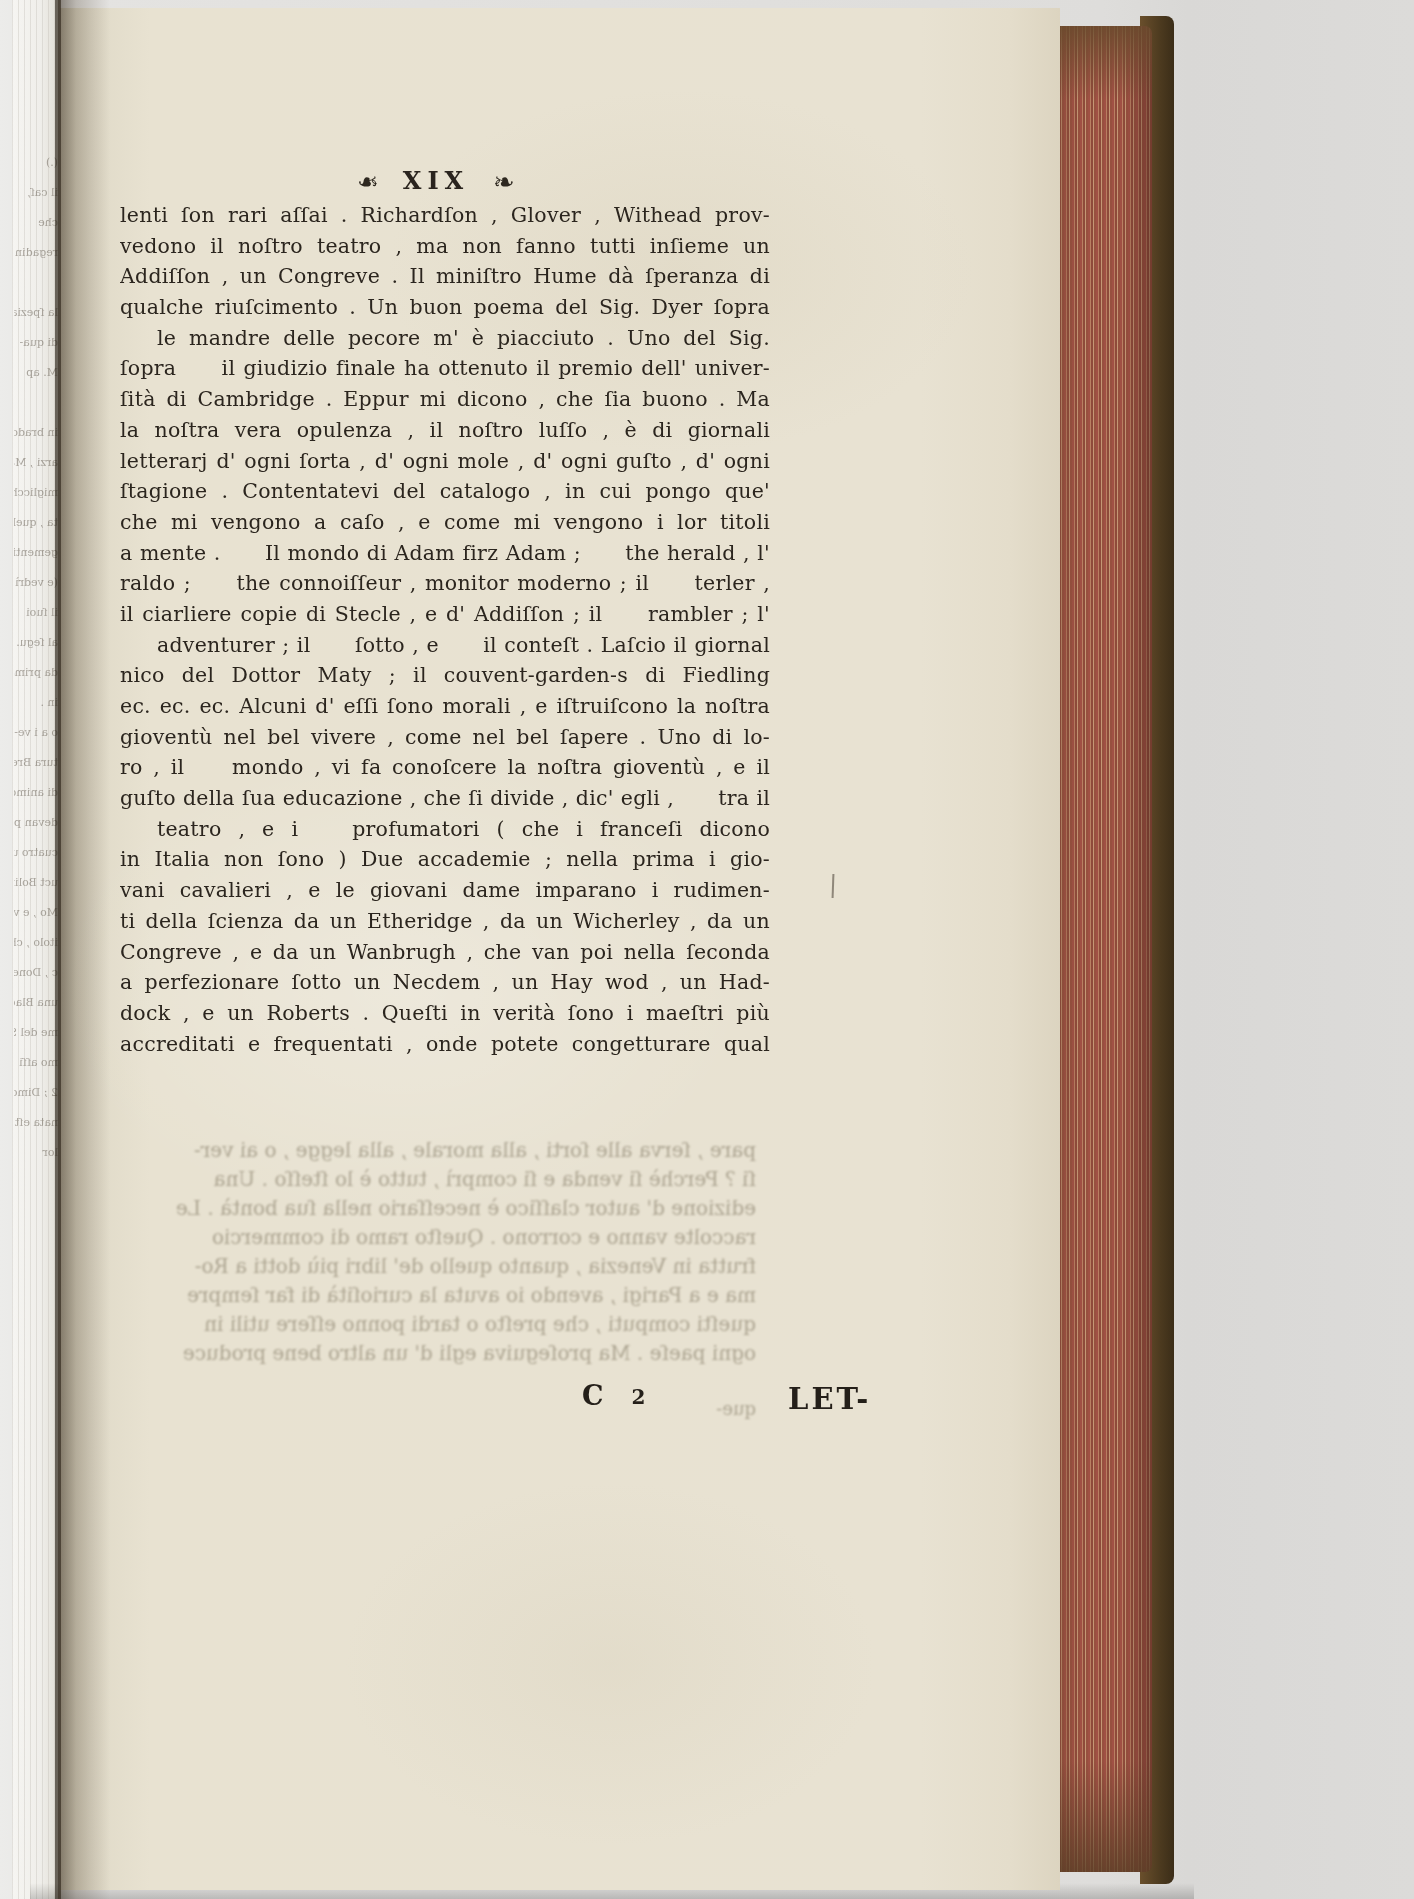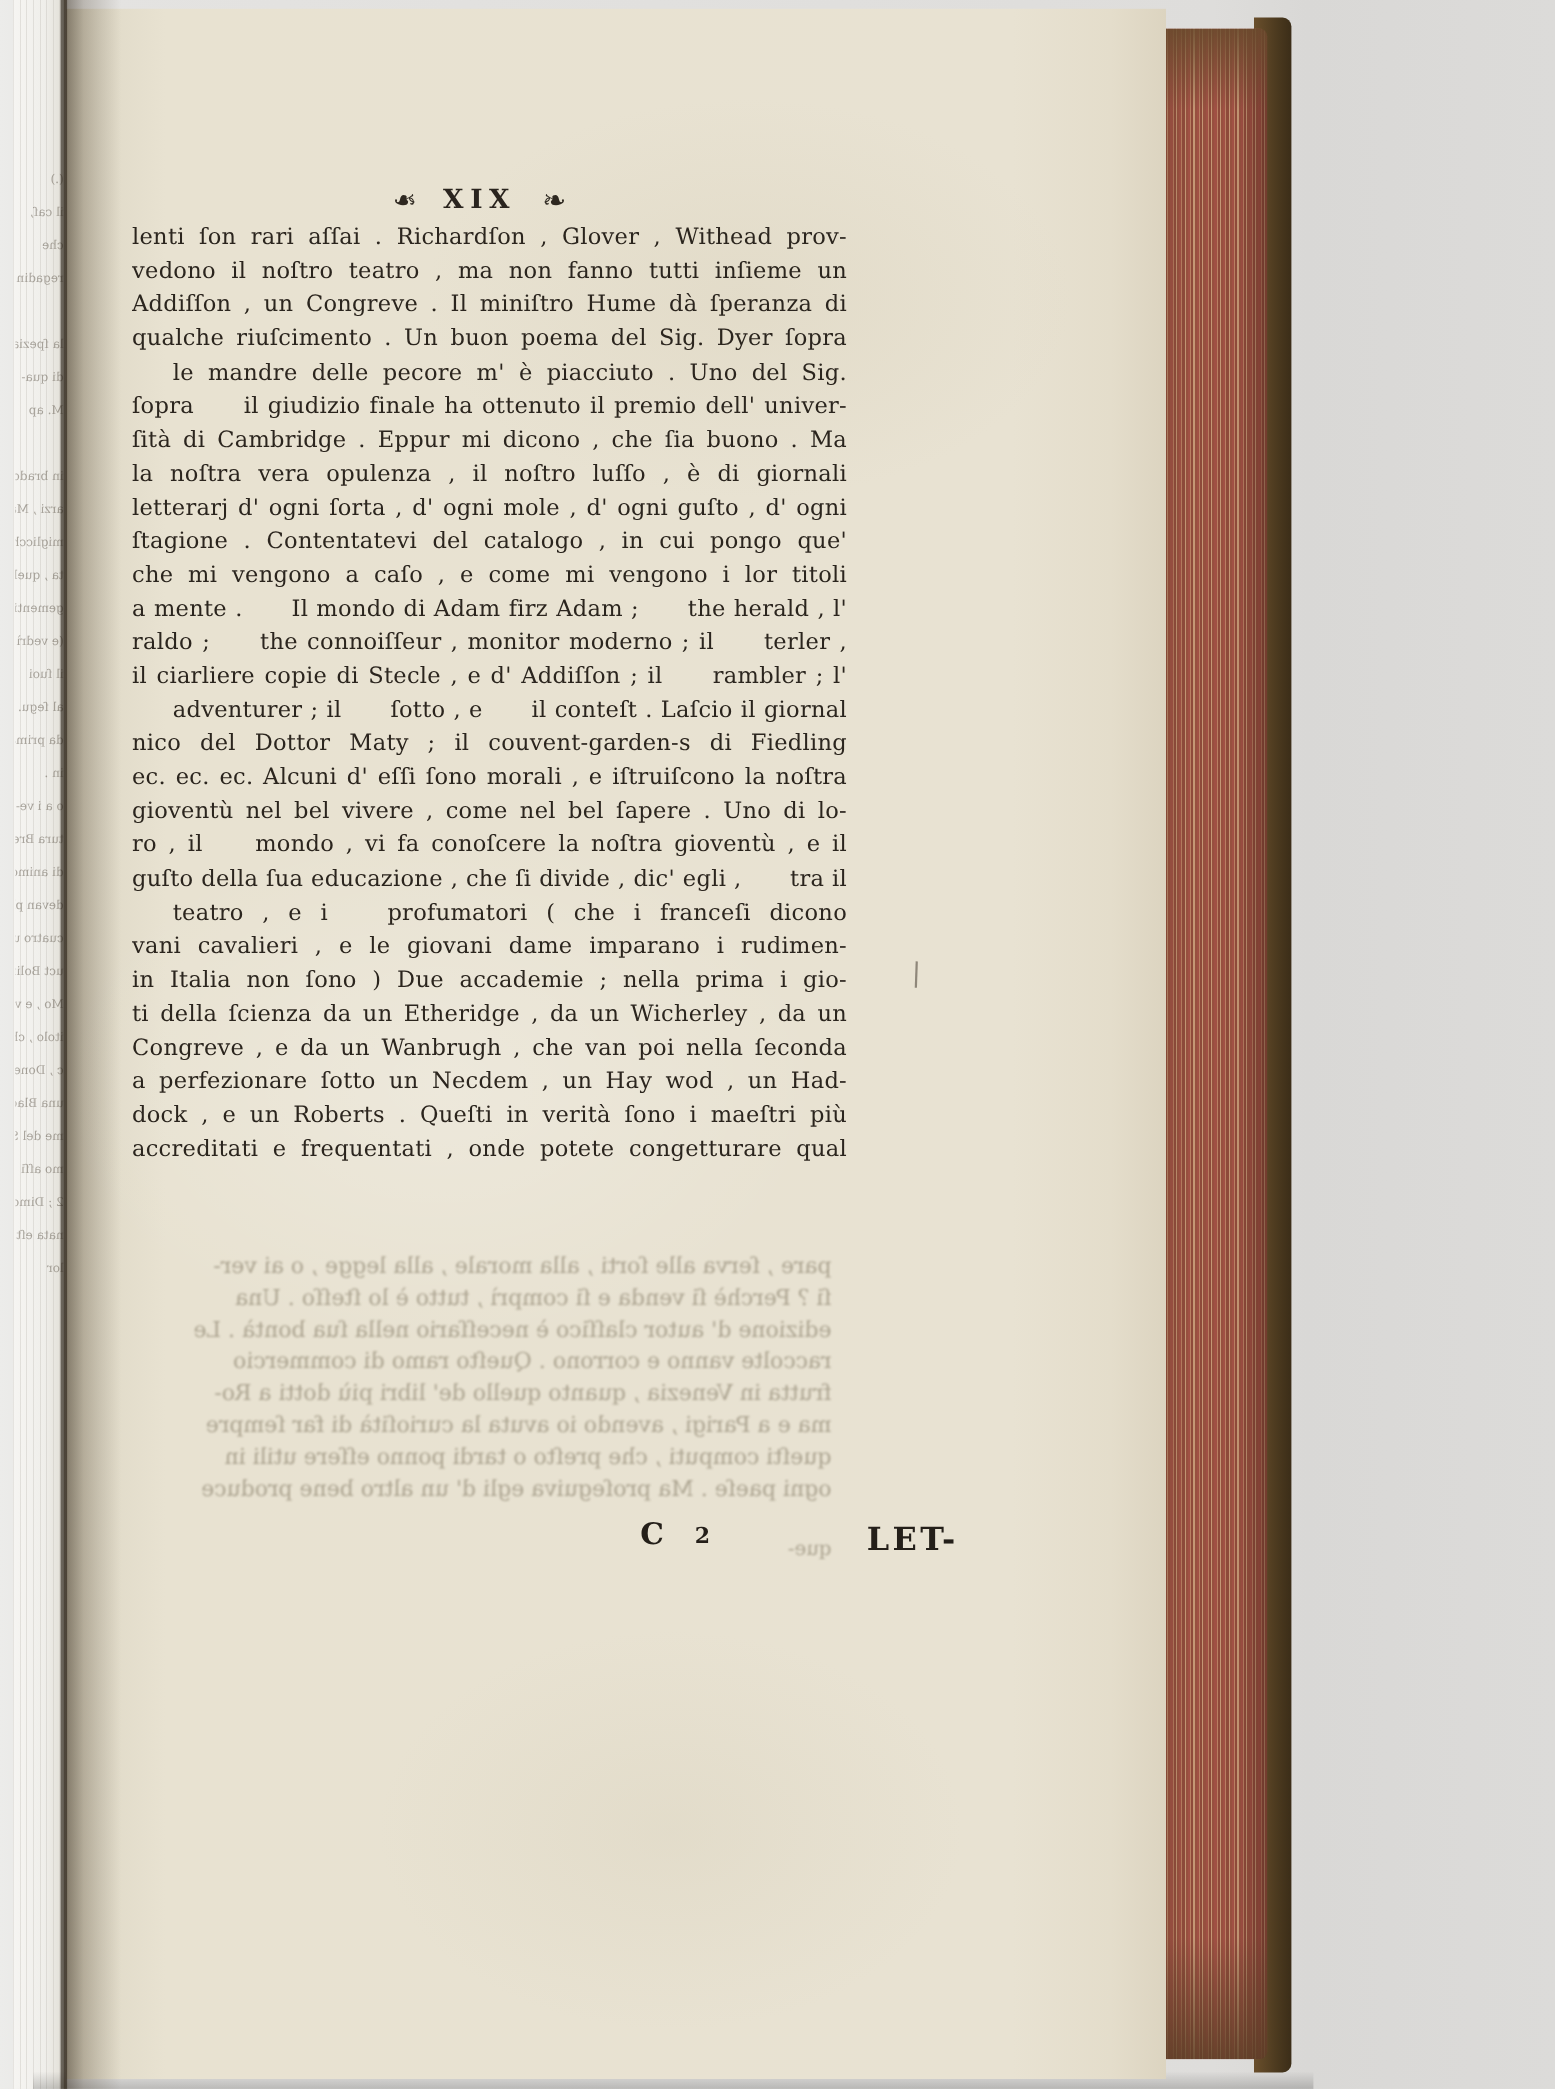--- a/index.html
+++ b/index.html
@@ -129,22 +129,22 @@
         <div class="text-line"><span>a mente . </span><span class="it">Il mondo</span><span> di Adam firz Adam ; </span><span class="it">the herald</span><span> , l' A-</span></div>
         <div class="text-line"><span>raldo ; </span><span class="it">the connoiſſeur</span><span> , monitor moderno ; il </span><span class="it">terler</span><span> , o ſia</span></div>
         <div class="text-line"><span>il ciarliere copie di Stecle , e d' Addiſſon ; il </span><span class="it">rambler</span><span> ; l'</span></div>
         <div class="text-line"><span class="it">adventurer</span><span> ; il </span><span class="it">ſotto</span><span> , e </span><span class="it">il conteſt</span><span> . Laſcio il giornal britan-</span></div>
         <div class="text-line"><span>nico del Dottor Maty ; il couvent-garden-s di Fiedling</span></div>
         <div class="text-line"><span>ec. ec. ec. Alcuni d' eſſi ſono morali , e iſtruiſcono la noſtra</span></div>
         <div class="text-line"><span>gioventù nel bel vivere , come nel bel ſapere . Uno di lo-</span></div>
         <div class="text-line"><span>ro , il </span><span class="it">mondo</span><span> , vi fa conoſcere la noſtra gioventù , e il buon</span></div>
         <div class="text-line"><span>guſto della ſua educazione , che ſi divide , dic' egli , </span><span class="it">tra il</span></div>
         <div class="text-line"><span class="it">teatro</span><span> , e i </span><span class="it">profumatori</span><span> ( che i franceſi dicono </span><span class="it">beigneurs</span><span> , e</span></div>
+        <div class="text-line"><span>in Italia non ſono ) Due accademie ; nella prima i gio-</span></div>
         <div class="text-line"><span>vani cavalieri , e le giovani dame imparano i rudimen-</span></div>
-        <div class="text-line"><span>in Italia non ſono ) Due accademie ; nella prima i gio-</span></div>
         <div class="text-line"><span>ti della ſcienza da un Etheridge , da un Wicherley , da un</span></div>
         <div class="text-line"><span>Congreve , e da un Wanbrugh , che van poi nella ſeconda</span></div>
         <div class="text-line"><span>a perfezionare ſotto un Necdem , un Hay wod , un Had-</span></div>
         <div class="text-line"><span>dock , e un Roberts . Queſti in verità ſono i maeſtri più</span></div>
         <div class="text-line"><span>accreditati e frequentati , onde potete congetturare qual</span></div>
       </div>
 
     <div class="showthrough">
         <div>pare , ſerva alle ſorti , alla morale , alla legge , o ai ver-</div>
         <div>ſi ? Perchè ſi venda e ſi comprì , tutto è lo ſteſſo . Una</div>

